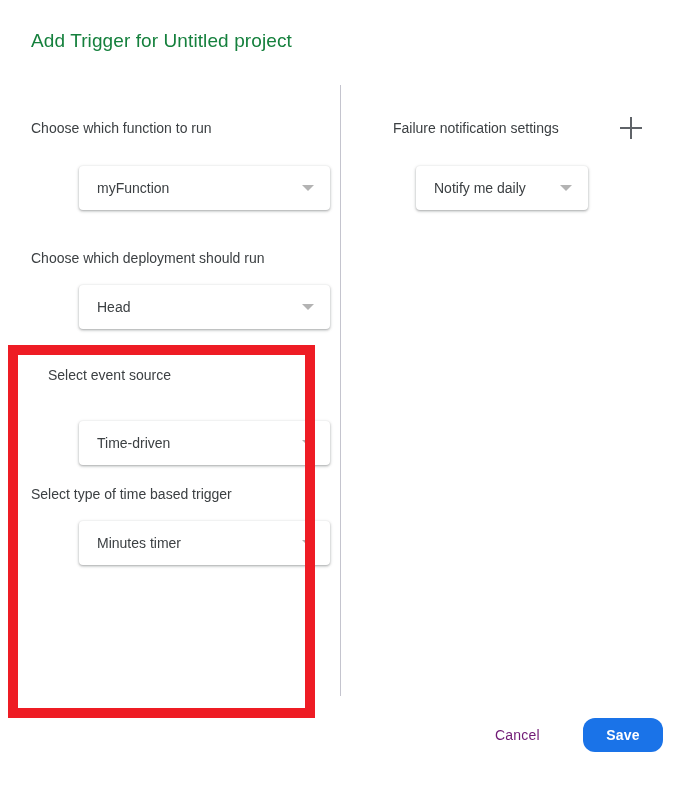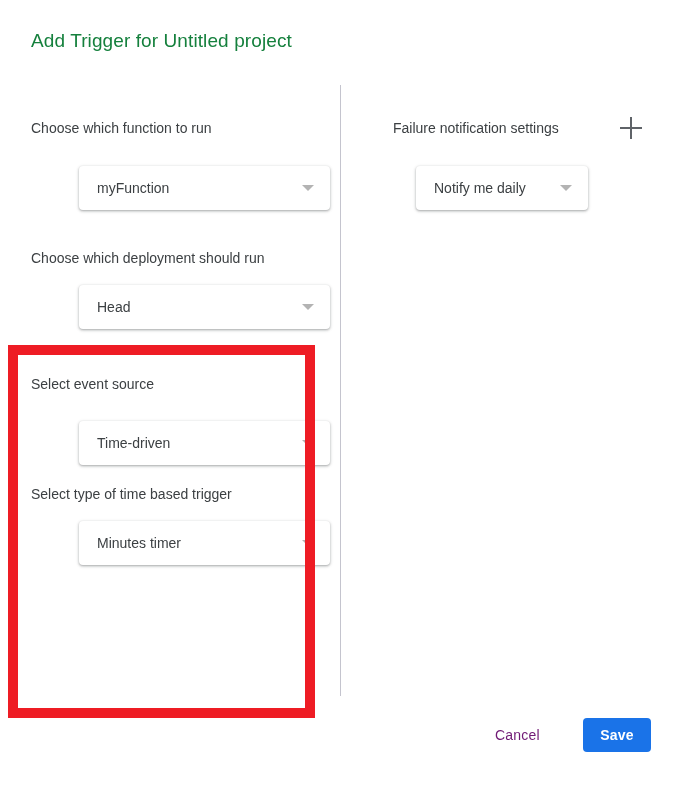--- a/index.html
+++ b/index.html
@@ -92,21 +92,21 @@
   }
 
   
   .left-select { left: 31px; width: 251px; margin-left: 48px; }
   .right-select { left: 416px; width: 172px; }
 
   .lbl-function      { left: 31px;  top: 118px; }
   .box-function      { top: 166px; }
   .lbl-deployment    { left: 31px;  top: 248px; }
   .box-deployment    { top: 285px; }
-  .lbl-event-source  { left: 31px;  top: 365px; margin-top: 9px; }
+  .lbl-event-source  { left: 48px;  top: 365px; }
   .box-event-source  { top: 421px; }
   .lbl-trigger-type  { left: 31px;  top: 484px; }
   .box-trigger-type  { top: 521px; }
   .lbl-interval      { left: 31px;  top: 601px; }
   .box-interval      { top: 638px; }
 
   
   .lbl-failure { left: 393px; top: 118px; }
   .box-failure { top: 166px; }
 
@@ -149,28 +149,28 @@
     border-radius: 4px;
     cursor: pointer;
     font-family: "Liberation Sans", sans-serif;
     letter-spacing: 0.2px;
   }
 
   .save-button {
     position: absolute;
     left: 583px;
     top: 718px;
-    width: 68px;
+    width: 80px;
     height: 34px;
     background: #1a73e8;
     color: #ffffff;
     font-size: 14px;
     font-weight: 700;
     border: none;
-    border-radius: 4px;
+    border-radius: 12px;
     cursor: pointer;
     font-family: "Liberation Sans", sans-serif;
     letter-spacing: 0.2px;
   }
 
   
   .annotation-box {
     position: absolute;
     left: 8px;
     top: 345px;

